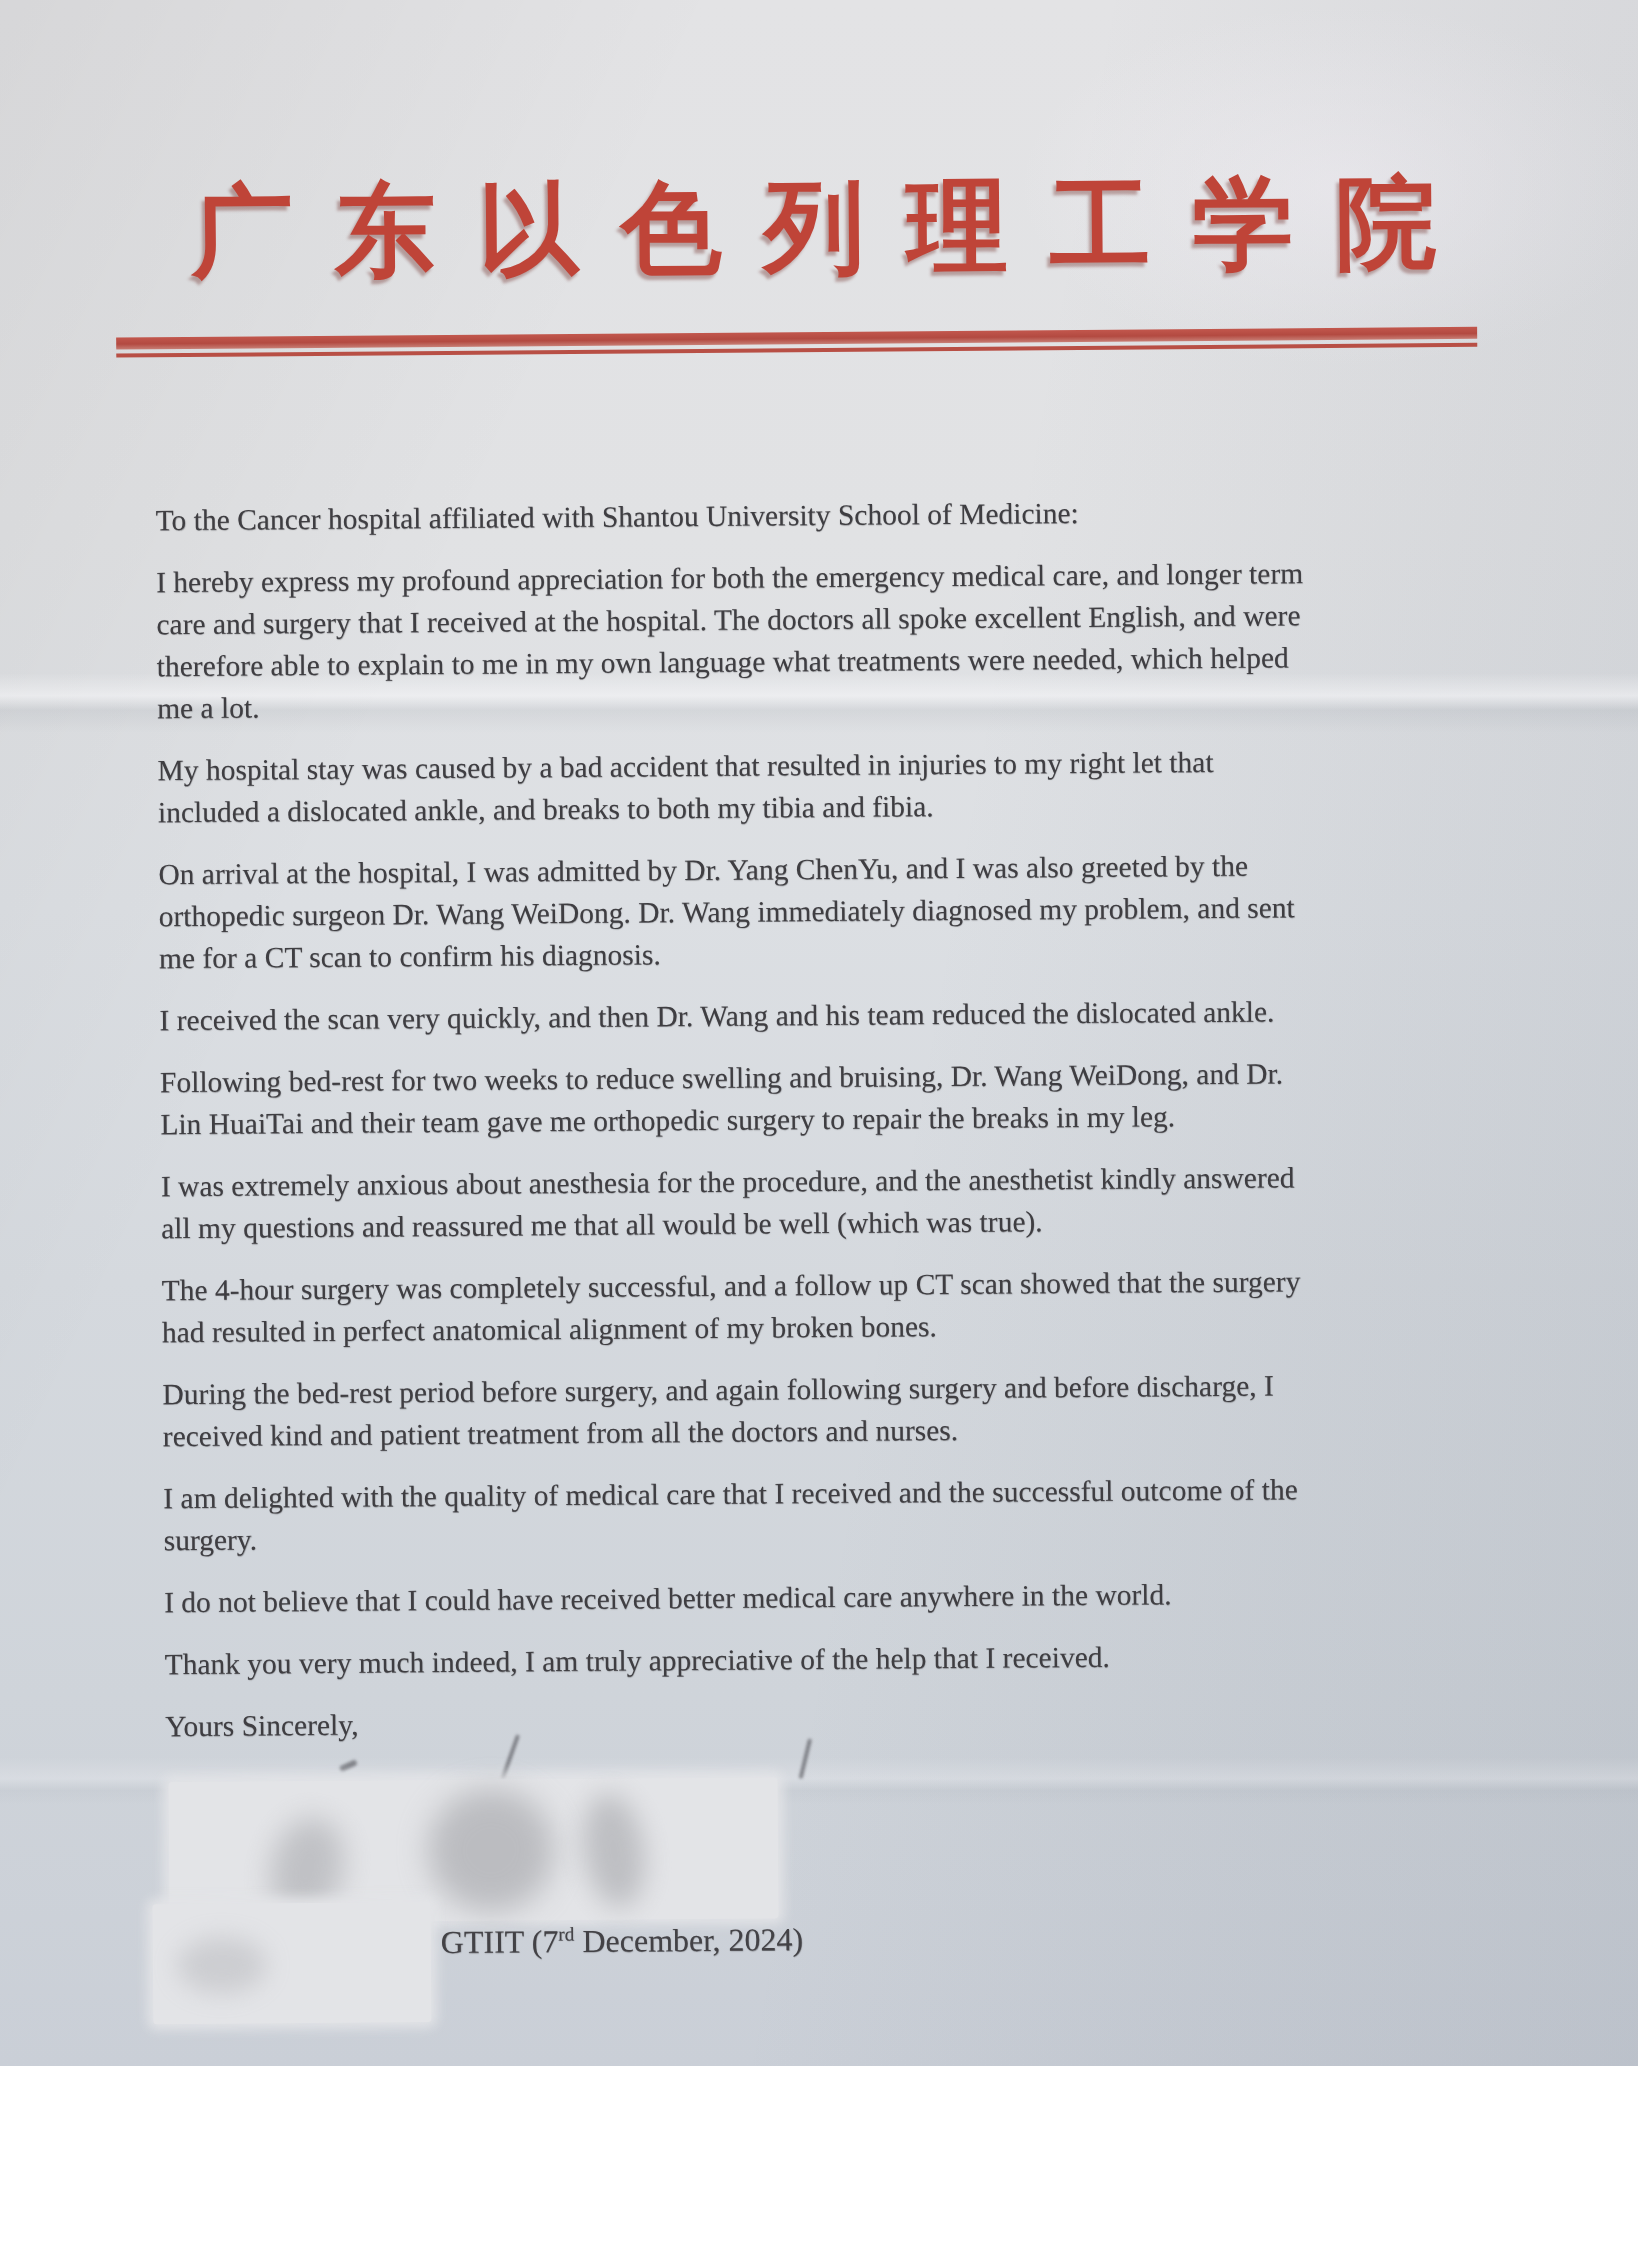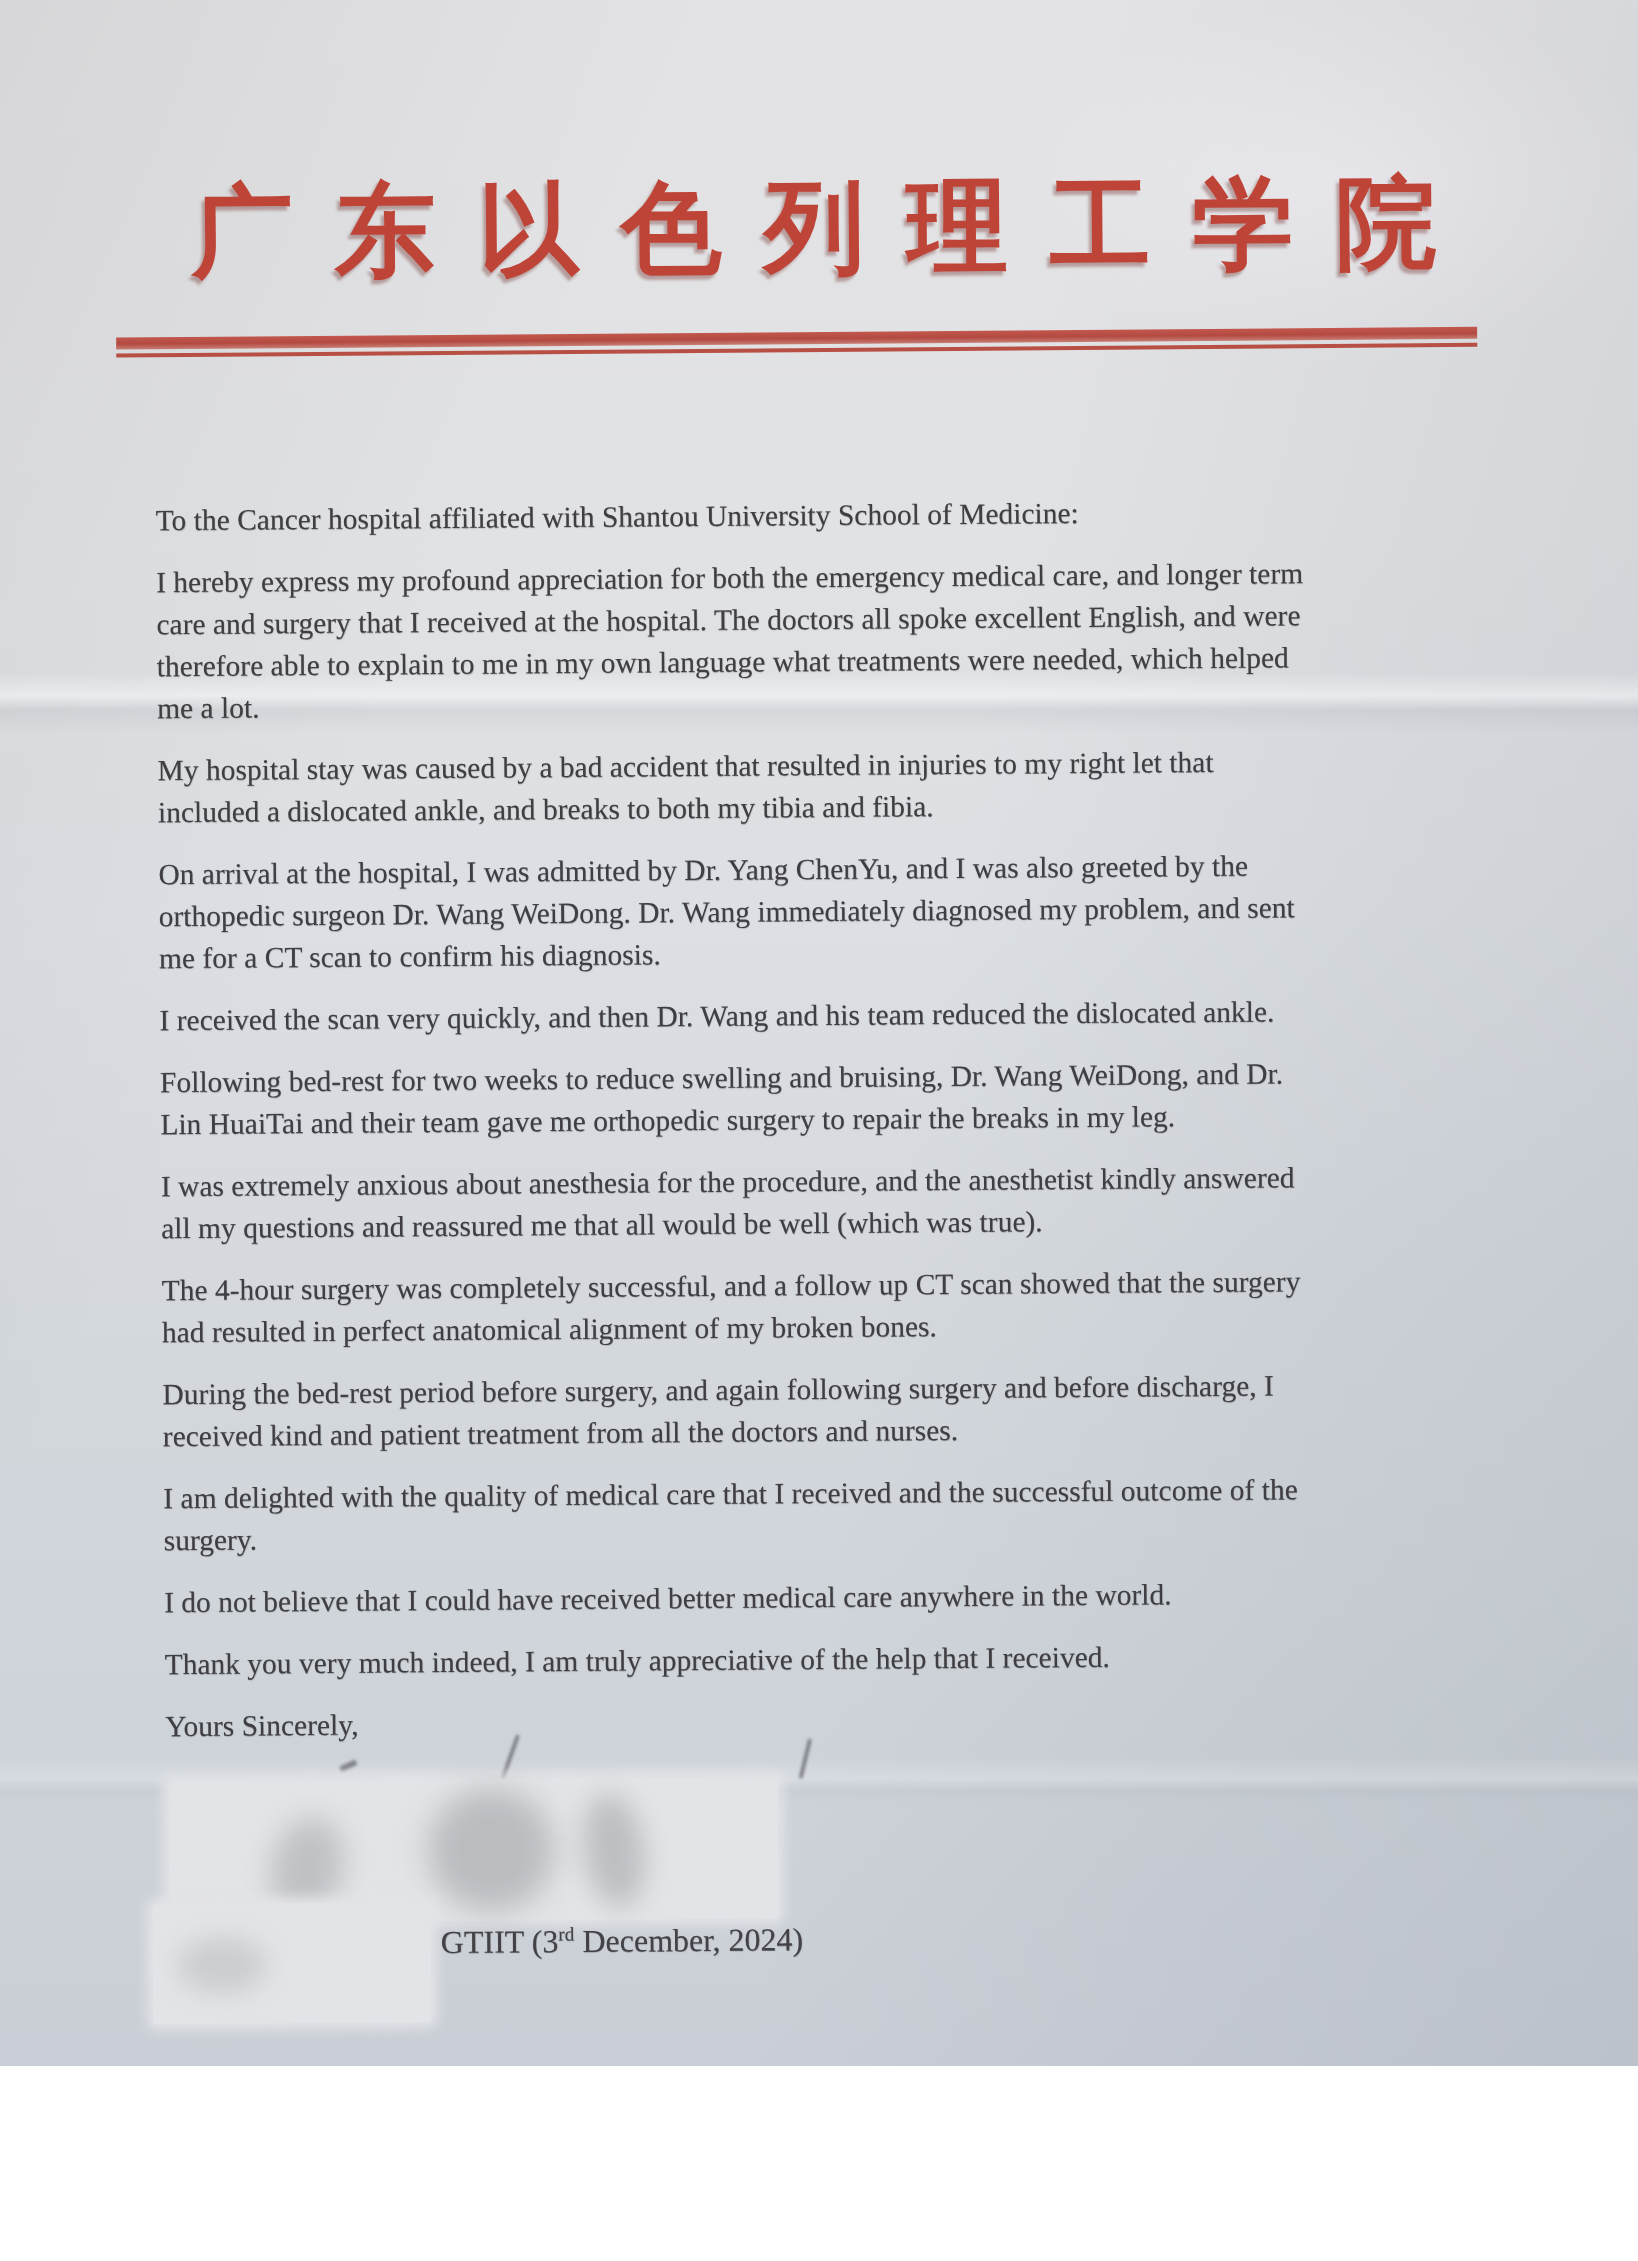--- a/index.html
+++ b/index.html
@@ -181,21 +181,21 @@
       <div class="blob b1"></div>
       <div class="blob b2"></div>
       <div class="blob b3"></div>
     </div>
 
     <div class="blur-box blur-small">
       <div class="blob b1"></div>
     </div>
 
     <div class="dateline">
-      <span>GTIIT (3</span><sup>rd</sup><span> December, 2024)</span>
+      <span>GTIIT (7</span><sup>rd</sup><span> December, 2024)</span>
     </div>
 
     <div class="rule rule-bottom">
       <div class="bar thin"></div>
       <div class="bar gap"></div>
       <div class="bar thick"></div>
     </div>
 
   </div>
 </div>

